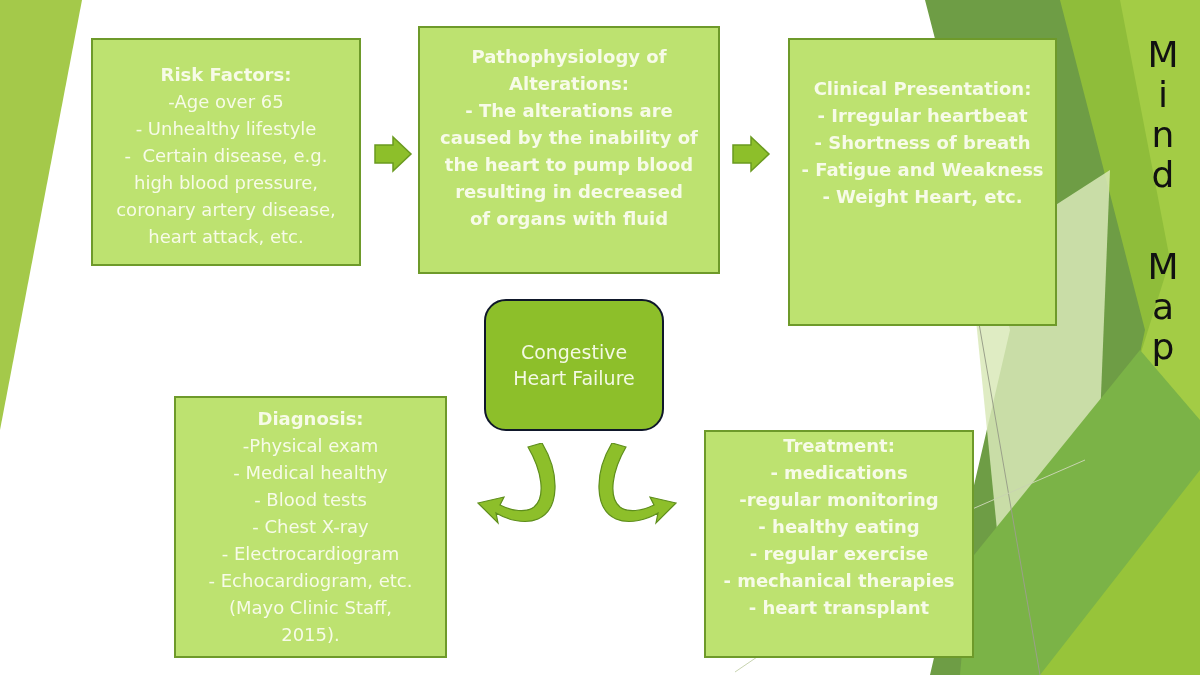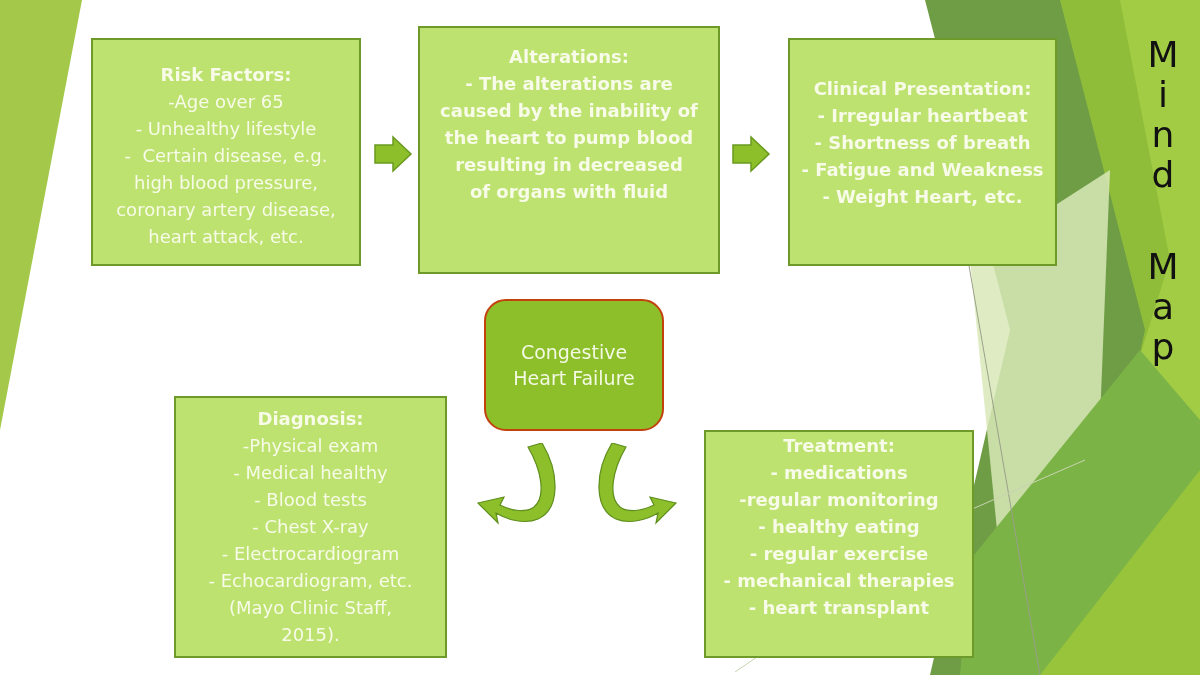--- a/index.html
+++ b/index.html
@@ -19,26 +19,26 @@
     font-weight: bold;
     font-size: 18px;
     line-height: 27px;
     display: flex; flex-direction: column; align-items: center;
   }
   .box .line { white-space: pre; display: block; }
   .box.light-text { font-weight: normal; }
   .box.light-text .title { font-weight: bold; }
   #risk { left: 91px; top: 38px; width: 270px; height: 228px; padding-top: 21px; }
   #patho { left: 418px; top: 26px; width: 302px; height: 248px; padding-top: 15px; }
-  #clinical { left: 788px; top: 38px; width: 269px; height: 228px; padding-top: 35px; }
+  #clinical { left: 788px; top: 38px; width: 269px; height: 288px; padding-top: 35px; }
   #diagnosis { left: 174px; top: 396px; width: 273px; height: 262px; padding-top: 7px; }
   #treatment { left: 704px; top: 430px; width: 270px; height: 228px; }
   #center {
     position: absolute; left: 484px; top: 299px; width: 180px; height: 132px;
-    background: #8dbf2a; border: 2px solid #c2410c; border-radius: 22px;
+    background: #8dbf2a; border: 2px solid #0f172a; border-radius: 22px;
     box-sizing: border-box; color: #f3f9e3; font-size: 19px; line-height: 26px;
     display: flex; flex-direction: column; justify-content: center; align-items: center;
     text-align: center;
   }
   .arrow { position: absolute; }
   #mind-map-title {
     position: absolute; left: 1138px; top: 35px; width: 50px;
     display: flex; flex-direction: column; align-items: center;
     font-size: 36px; color: #111; line-height: 40px;
   }
@@ -69,20 +69,21 @@
   <span class="line">high blood pressure,</span>
   <span class="line">coronary artery disease,</span>
   <span class="line">heart attack, etc.</span>
 </div>
 
 <svg class="arrow" style="left:373px; top:135px;" width="40" height="38" viewBox="0 0 40 38">
   <polygon points="2,10 20,10 20,2 38,19 20,36 20,28 2,28" fill="#8dbf2a" stroke="#6a9a1f" stroke-width="1.5"></polygon>
 </svg>
 
 <div class="box" id="patho">
+  <span class="line">Pathophysiology of</span>
   <span class="line">Alterations:</span>
   <span class="line">- The alterations are</span>
   <span class="line">caused by the inability of</span>
   <span class="line">the heart to pump blood</span>
   <span class="line">resulting in decreased</span>
   <span class="line">of organs with fluid</span>
 </div>
 
 <svg class="arrow" style="left:731px; top:135px;" width="40" height="38" viewBox="0 0 40 38">
   <polygon points="2,10 20,10 20,2 38,19 20,36 20,28 2,28" fill="#8dbf2a" stroke="#6a9a1f" stroke-width="1.5"></polygon>

